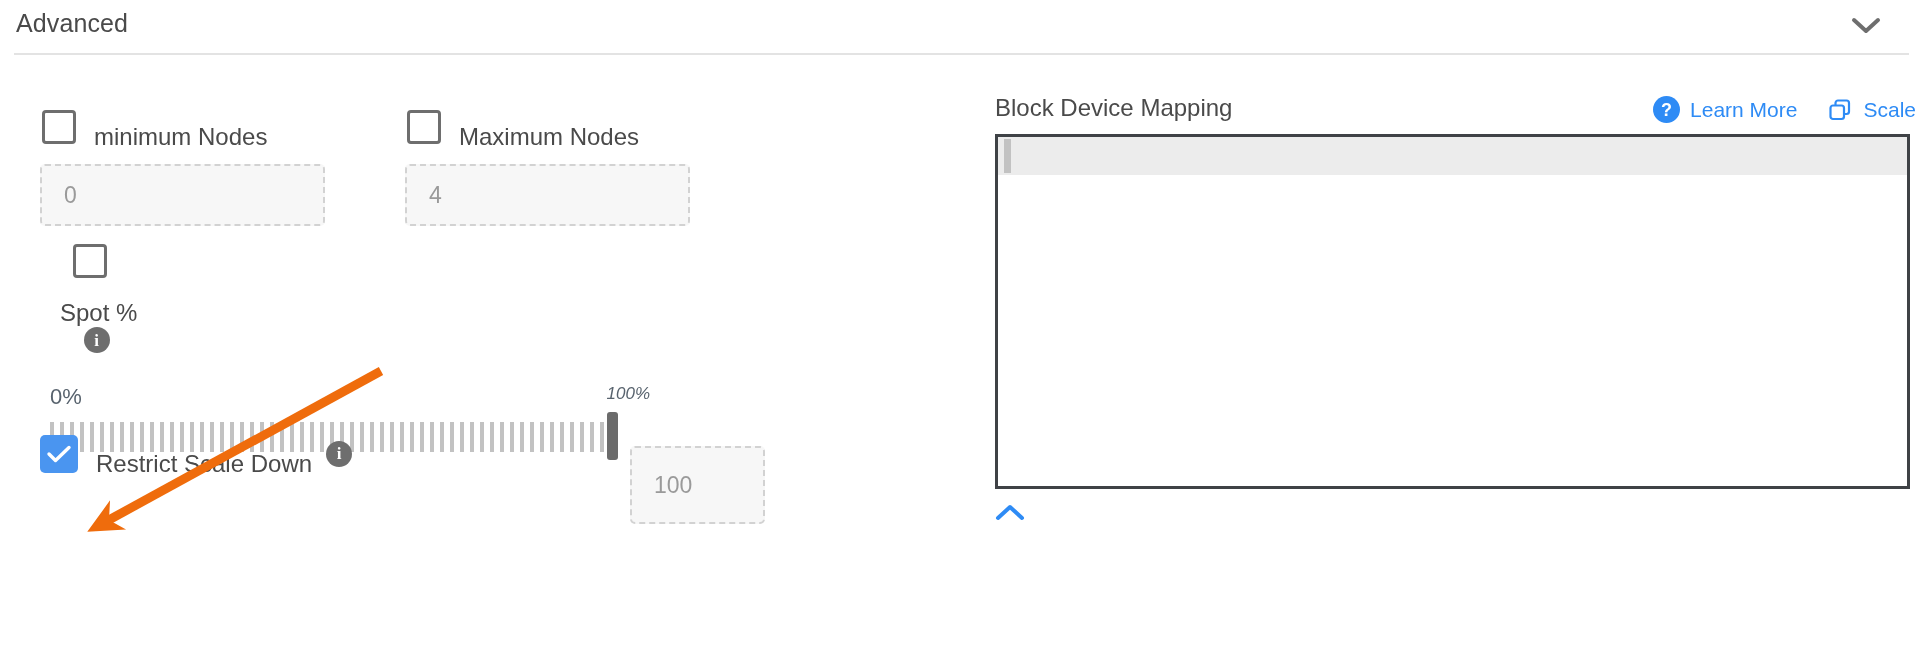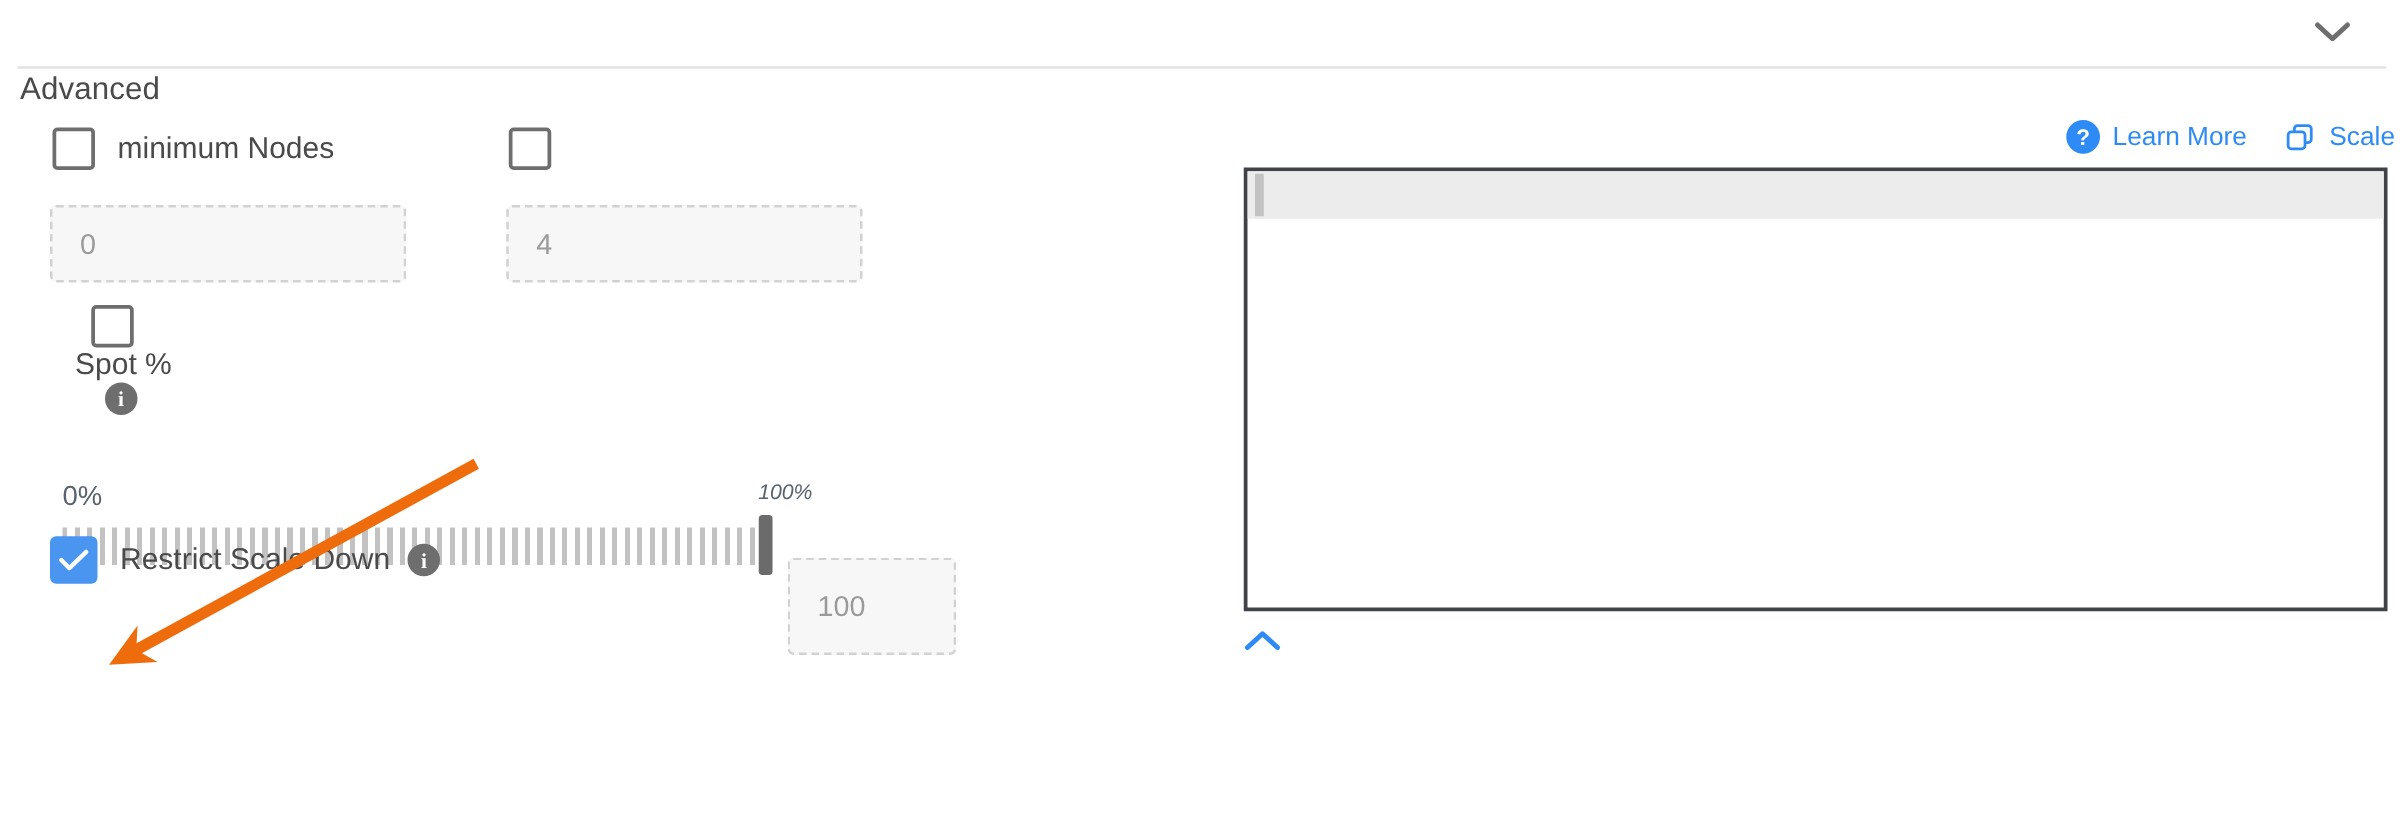--- a/index.html
+++ b/index.html
@@ -12,21 +12,21 @@
     -webkit-font-smoothing: antialiased;
   }
   #root { position: relative; width: 1920px; height: 656px; overflow: hidden; background:#fff; }
 
   
   .section-header {
     position: absolute; left: 0; top: 0; width: 1920px; height: 54px;
   }
   .section-title {
     position: absolute; left: 16px; top: 9px;
-    font-size: 25px; color: #4a4a4a; font-weight: 400; letter-spacing: 0.1px; margin-top: 48px;
+    font-size: 25px; color: #4a4a4a; font-weight: 400; letter-spacing: 0.1px;
   }
   .collapse-chevron {
     position: absolute; left: 1838px; top: 8px;
     width: 56px; height: 36px; cursor: pointer;
     display: flex; align-items: center; justify-content: center;
   }
   .header-rule {
     position: absolute; left: 14px; top: 53px; width: 1895px; height: 2px;
     background: #e3e3e3;
   }
@@ -37,21 +37,21 @@
   .cb-row { position: absolute; display: flex; align-items: center; }
   .checkbox {
     width: 34px; height: 34px; border: 3px solid #6e6e6e; border-radius: 4px;
     background: #fff; cursor: pointer; flex: none;
   }
   .checkbox.checked {
     background: #4a95f0; border: none; width: 38px; height: 38px; border-radius: 5px;
     display: flex; align-items: center; justify-content: center;
   }
   .cb-label {
-    margin-left: 18px; font-size: 24px; color: #4a4a4a; white-space: nowrap;
+    margin-left: 18px; font-size: 24px; color: #4a4a4a; white-space: nowrap; margin-top: 21px;
   }
   .info-icon {
     margin-left: 14px; width: 26px; height: 26px; border-radius: 50%;
     background: #6e6e6e; color: #fff; font-size: 17px; font-weight: bold;
     font-family: "Liberation Serif", serif;
     display: flex; align-items: center; justify-content: center;
     cursor: pointer; flex: none; line-height: 1;
   }
 
   .num-input {
@@ -142,20 +142,21 @@
 
   <div class="left-col">
 
     <div class="cb-row" style="left:42px; top:48px;">
       <div class="checkbox"></div>
       <div class="cb-label">minimum Nodes</div>
     </div>
 
     <div class="cb-row" style="left:407px; top:48px;">
       <div class="checkbox"></div>
+      <div class="cb-label">Maximum Nodes</div>
     </div>
 
     <div class="num-input" style="left:40px; top:110px; width:285px; height:62px;">0</div>
     <div class="num-input" style="left:405px; top:110px; width:285px; height:62px;">4</div>
 
     <div class="cb-row" style="left:42px; top:190px;flex-direction:column;">
       <div class="checkbox"></div>
       <div class="cb-label">Spot %</div>
       <div class="info-icon">i</div>
     </div>
@@ -176,20 +177,21 @@
         </svg>
       </div>
       <div class="cb-label">Restrict Scale Down</div>
       <div class="info-icon">i</div>
     </div>
 
   </div>
 
   <div class="right-col">
 
+    <div class="bdm-title">Block Device Mapping</div>
 
     <div class="bdm-actions">
       <div class="action-link">
         <span class="qmark-icon">?</span>
         <span>Learn More</span>
       </div>
       <div class="action-link">
         <span style="display:flex;">
           <svg width="26" height="26" viewBox="0 0 26 26" aria-hidden="true">
             <rect x="8.5" y="3.5" width="13.5" height="13.5" rx="2.5" fill="none" stroke="#2e8bf5" stroke-width="2.2"></rect>

